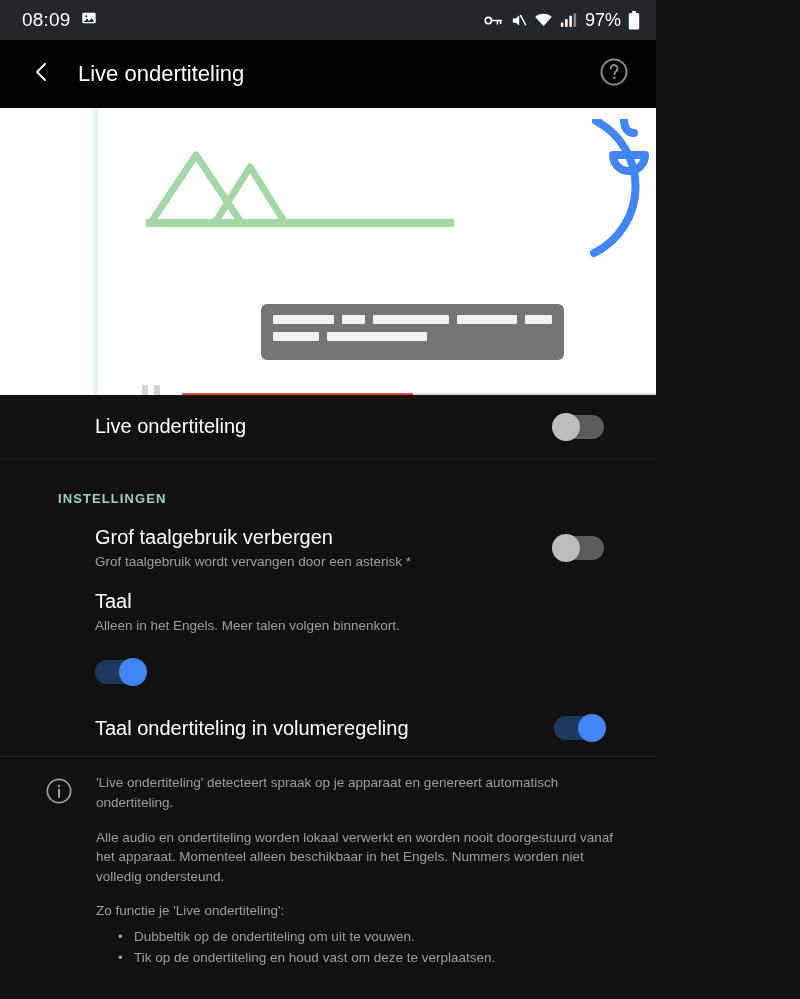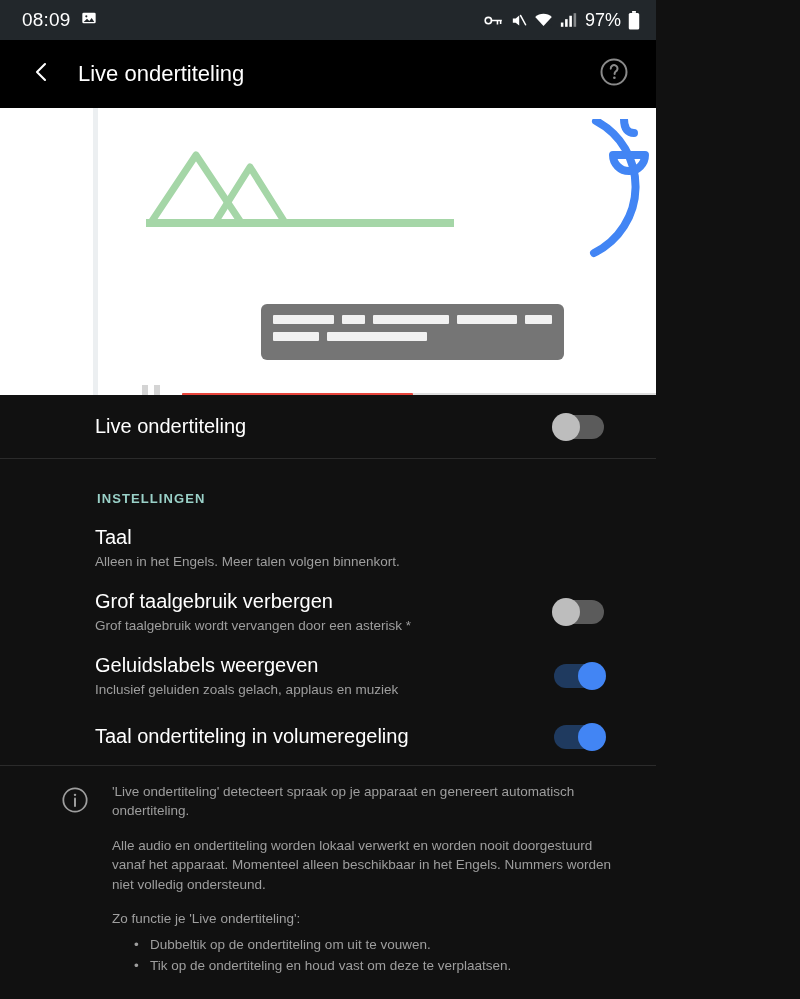--- a/index.html
+++ b/index.html
@@ -160,21 +160,21 @@
     padding: 0 52px 0 95px;
     border-bottom: 1px solid #2b2b2b;
   }
   .master-label { color: #ffffff; font-size: 20px; }
 
   .section-header {
     color: #9ad1c8;
     font-size: 13px;
     letter-spacing: 1.1px;
     font-weight: bold;
-    padding: 32px 0 10px 97px;
+    padding: 32px 0 10px 58px;
   }
 
   .row {
     display: flex;
     align-items: center;
     justify-content: space-between;
     padding: 10px 52px 10px 95px;
     min-height: 56px;
   }
   .row-texts { display: flex; flex-direction: column; gap: 5px; max-width: 560px; }
@@ -198,21 +198,21 @@
   }
   .toggle.off { background: #5b5b5b; }
   .toggle.off .knob { left: -2px; background: #bdbdbd; }
   .toggle.on { background: #1f3a5f; }
   .toggle.on .knob { left: 24px; background: #4285f4; }
 
   
   .footer {
     border-top: 1px solid #2b2b2b;
     display: flex;
-    padding: 16px 22px 10px 38px;
+    padding: 16px 22px 10px 22px;
     gap: 0;
     flex: 1;
   }
   .info-icon { flex: 0 0 74px; display: flex; justify-content: center; padding-top: 4px; }
   .footer-text { flex: 1; padding-right: 12px; }
   .footer-text p {
     color: #9e9e9e;
     font-size: 13.5px;
     line-height: 1.45;
     margin-bottom: 15px;
@@ -365,40 +365,36 @@
       <span class="master-label">Live ondertiteling</span>
       <span class="toggle off">
         <span class="knob"></span>
       </span>
     </div>
 
     <div class="section-header">INSTELLINGEN</div>
 
     <div class="row">
       <span class="row-texts">
+        <span class="row-title">Grof taalgebruik verbergen</span>
+        <span class="row-sub">Grof taalgebruik wordt vervangen door een asterisk *</span>
+      </span>
+      <span class="toggle off">
+        <span class="knob"></span>
+      </span>
+    </div>
+
+    <div class="row">
+      <span class="row-texts">
         <span class="row-title">Taal</span>
         <span class="row-sub">Alleen in het Engels. Meer talen volgen binnenkort.</span>
       </span>
     </div>
 
     <div class="row">
-      <span class="row-texts">
-        <span class="row-title">Grof taalgebruik verbergen</span>
-        <span class="row-sub">Grof taalgebruik wordt vervangen door een asterisk *</span>
-      </span>
-      <span class="toggle off">
-        <span class="knob"></span>
-      </span>
-    </div>
-
-    <div class="row">
-      <span class="row-texts">
-        <span class="row-title">Geluidslabels weergeven</span>
-        <span class="row-sub">Inclusief geluiden zoals gelach, applaus en muziek</span>
-      </span>
       <span class="toggle on">
         <span class="knob"></span>
       </span>
     </div>
 
     <div class="row">
       <span class="row-texts">
         <span class="row-title">Taal ondertiteling in volumeregeling</span>
       </span>
       <span class="toggle on">

